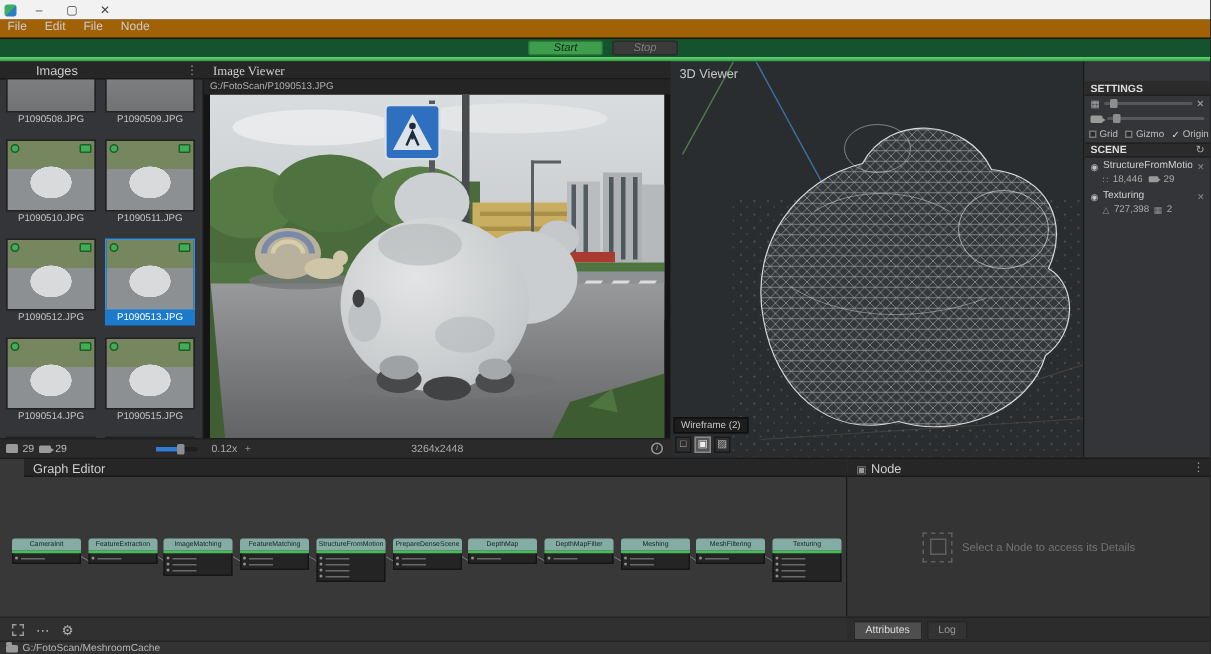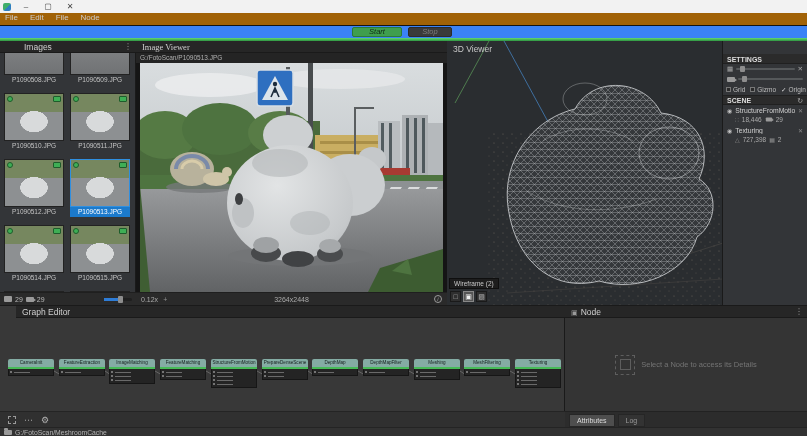--- a/index.html
+++ b/index.html
@@ -15,21 +15,21 @@
   .titlebar .title { flex:1; }
   .win-controls { display:flex; height:13px; }
   .win-controls span { width:22px; text-align:center; font-size:8px; color:#444; line-height:13px; }
 
   
   .menubar { position:absolute; left:0; top:13px; width:807px; height:13px; background:#a16207;
     display:flex; align-items:flex-start; gap:12px; padding-left:5px; font-size:8px; color:#cccccc;
     border-bottom:1px solid #141414; }
 
   
-  .toolbar { position:absolute; left:0; top:26px; width:807px; height:12px; background:#3b82f6;font-style:italic; }
+  .toolbar { position:absolute; left:0; top:26px; width:807px; height:12px; background:#14532d;font-style:italic; }
   .btn-start { position:absolute; left:352px; top:1px; width:50px; height:10px; background:#3f9e4e;
     border:1px solid #2a7b37; border-radius:2px; color:#0e2c15; font-size:7.5px; text-align:center; line-height:8px; }
   .btn-stop { position:absolute; left:408px; top:1px; width:44px; height:10px; background:#3a3a3a;
     border:1px solid #2b2b2b; border-radius:2px; color:#7e7e7e; font-size:7.5px; text-align:center; line-height:8px; }
   .progress { position:absolute; left:0; top:38px; width:807px; height:3px;
     background:linear-gradient(180deg,#63da72,#2e9440); }
 
   
   .phead { position:absolute; height:12px; background:#262626; border-bottom:1px solid #1a1a1a;
     color:#cfcfcf; font-size:8.5px; line-height:12px; padding-left:6px; }

